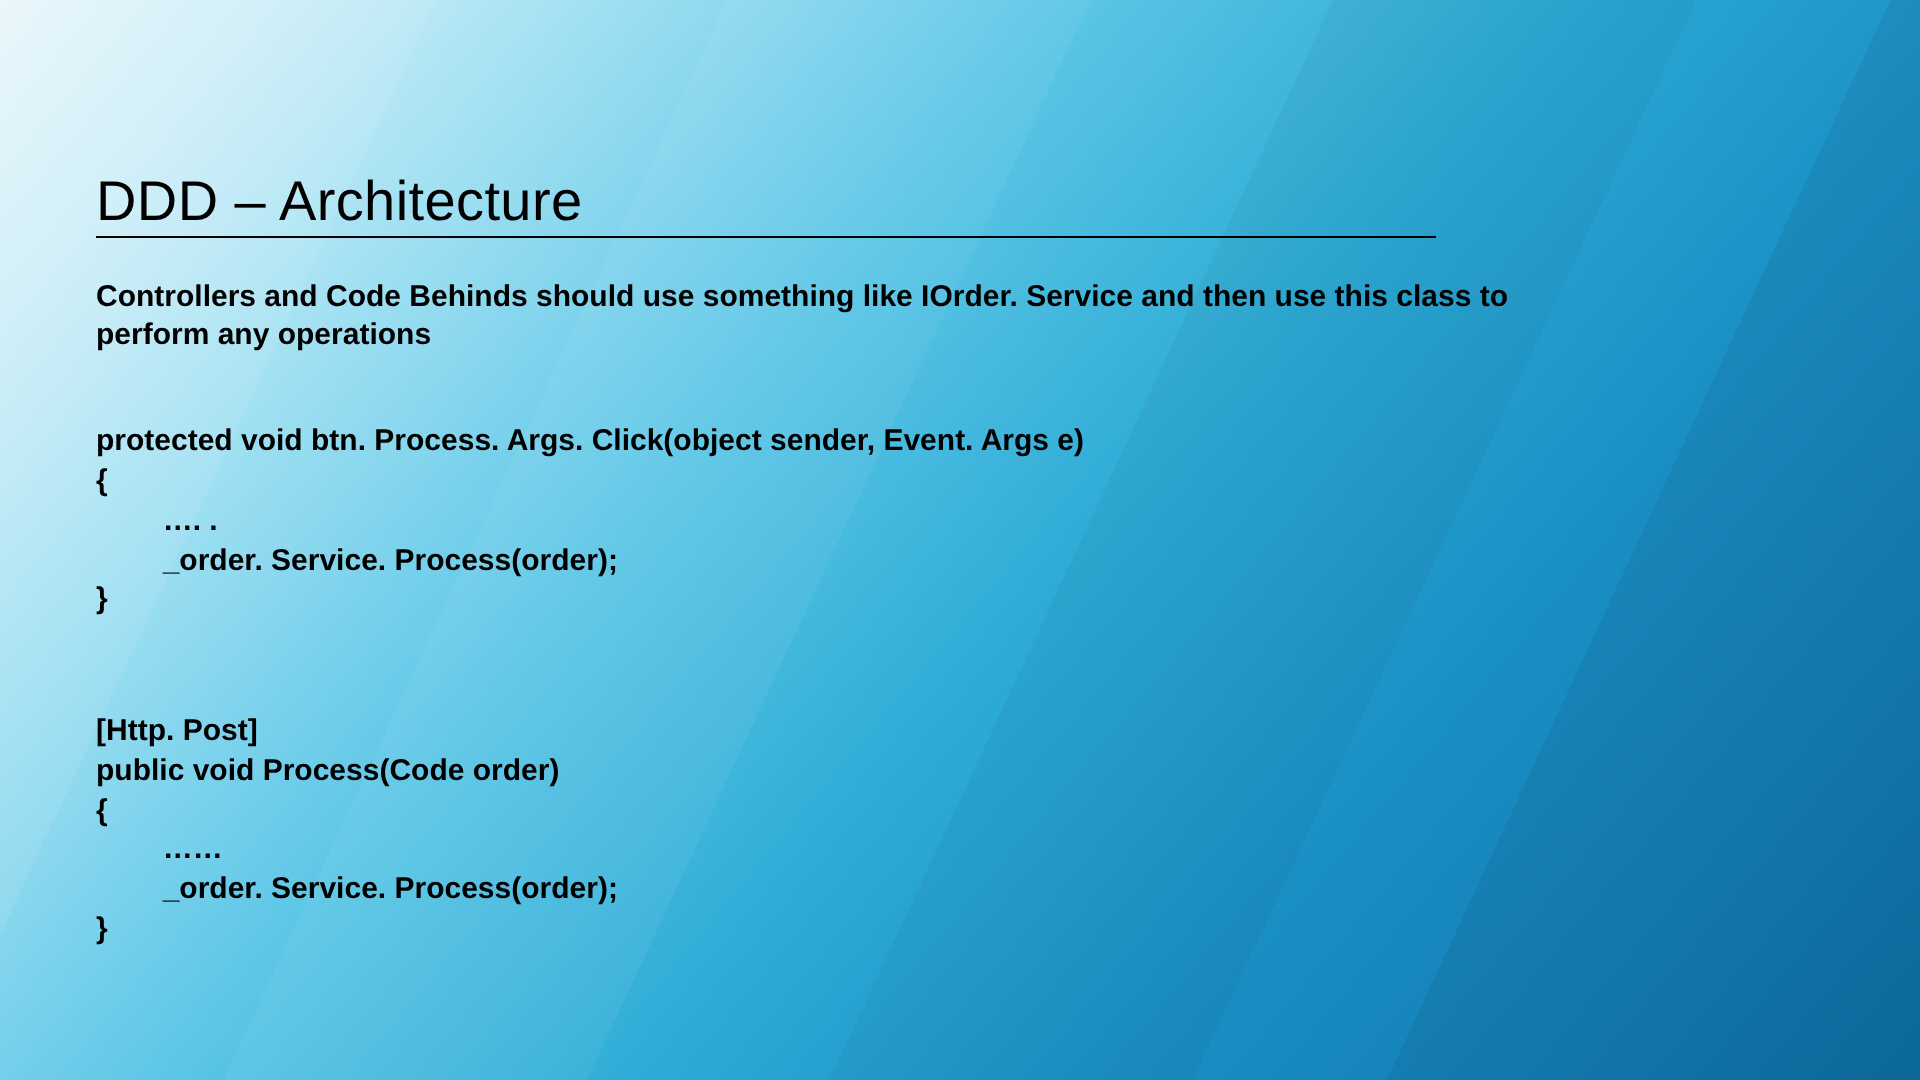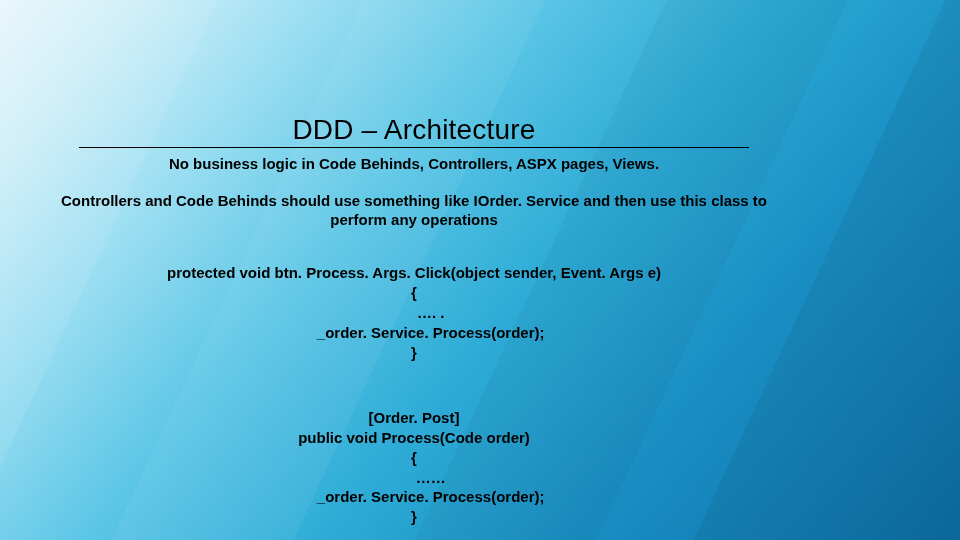--- a/index.html
+++ b/index.html
@@ -33,23 +33,22 @@
   .bg::before {
     background:
       linear-gradient(115deg, rgba(255,255,255,0.08) 0 18%, transparent 18% 100%),
       linear-gradient(115deg, transparent 0 30%, rgba(255,255,255,0.05) 30% 45%, transparent 45% 100%),
       linear-gradient(115deg, transparent 0 55%, rgba(0,0,0,0.04) 55% 70%, transparent 70% 100%),
       linear-gradient(115deg, transparent 0 78%, rgba(0,0,0,0.06) 78% 100%);
   }
   .content {
     position: relative;
     z-index: 1;
-    padding: 114px 0 0 48px;
+    padding: 85px 0 0 48px;
     width: 780px;
-    text-align: center;
   }
   .title {
     font-size: 28px;
     font-weight: 400;
     letter-spacing: 0.2px;
     margin-bottom: 2px;
     border-bottom: 1px solid #000;
     display: inline-block;
     padding-bottom: 1px;
     min-width: 670px;
@@ -71,37 +70,36 @@
   }
 </style>
 </head>
 <body>
 
 <div class="bg"></div>
 
 <div class="content">
   <div class="title">DDD – Architecture</div>
 
-  <div class="para">No business logic in Code Behinds, Controllers, ASPX pages, Views.</div>
 
   <div class="gap-sm"></div>
 
   <div class="para">Controllers and Code Behinds should use something like IOrder. Service and then use this class to perform any operations</div>
 
   <div class="gap-sm"></div>
 
   <div class="code">
 <span>protected void btn. Process. Args. Click(object sender, Event. Args e)</span>
 <span>{</span>
 <span>        …. .</span>
 <span>        _order. Service. Process(order);</span>
 <span>}</span></div>
 
   <div class="gap-md"></div>
 
   <div class="code">
-<span>[Order. Post]</span>
+<span>[Http. Post]</span>
 <span>public void Process(Code order)</span>
 <span>{</span>
 <span>        ……</span>
 <span>        _order. Service. Process(order);</span>
 <span>}</span></div>
 </div>
 
 </body></html>

